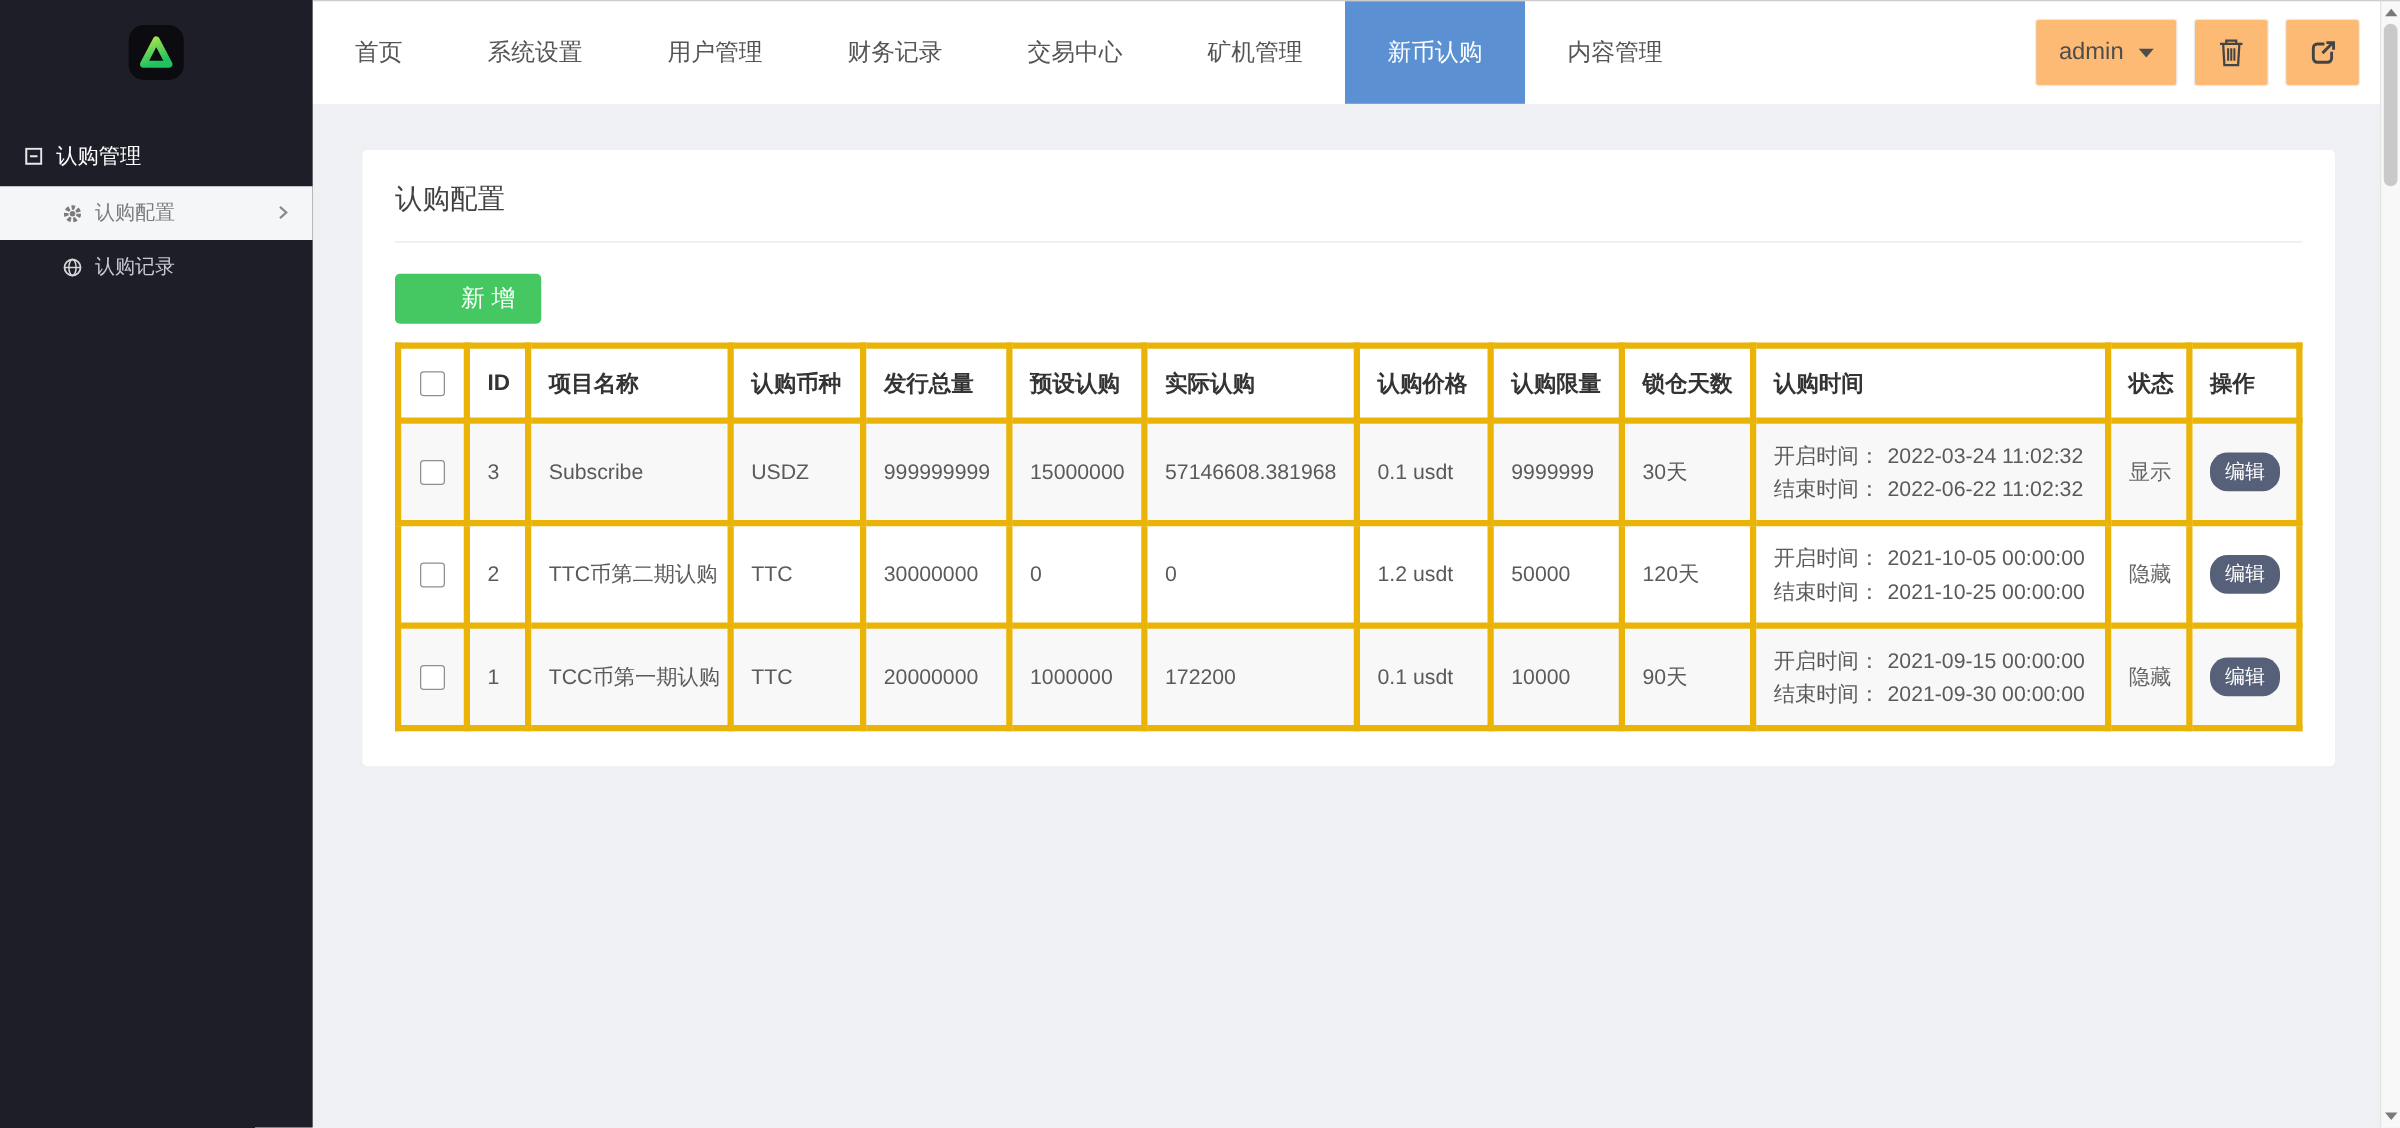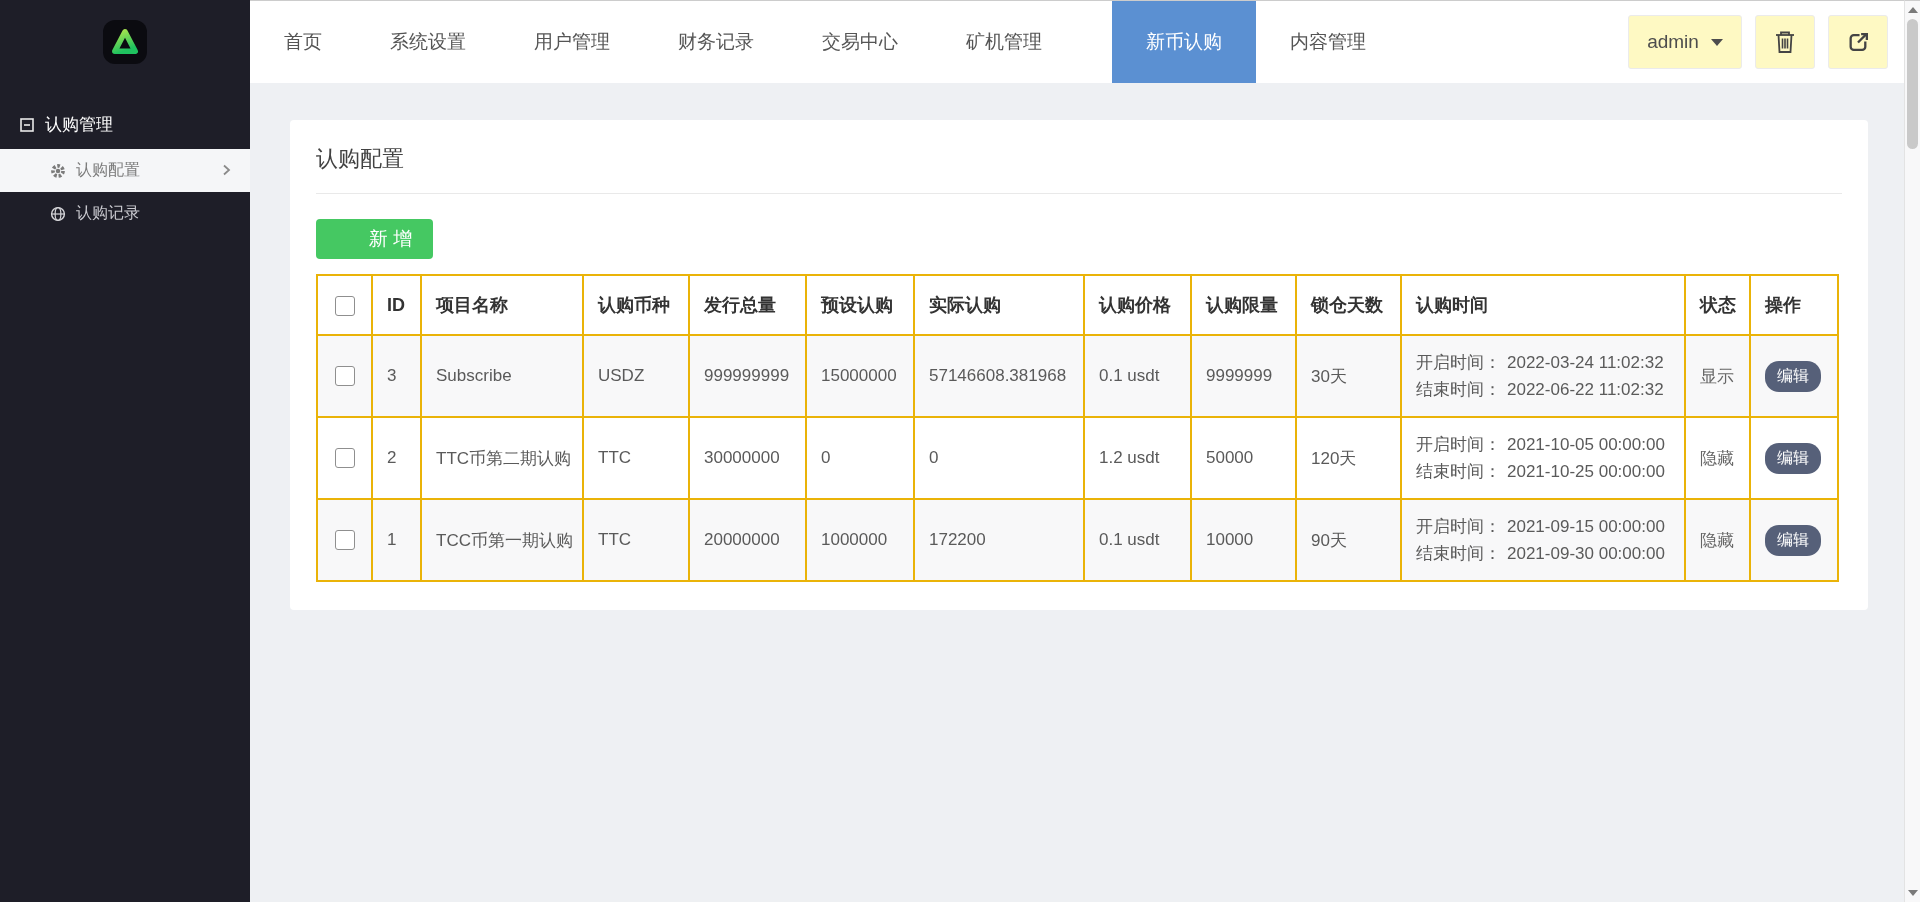--- a/index.html
+++ b/index.html
@@ -16,40 +16,40 @@
   .side-item { height:43px; display:flex; align-items:center; gap:10px; color:#c9c9cf;
     font-size:16px; padding-left:50px; position:relative; cursor:pointer; }
   .side-item.active { background:#f5f6f8; color:#7b7b7b; }
   .side-item .chev { position:absolute; right:16px; top:13px; }
 
   
   .topnav { position:fixed; left:250px; top:0; width:1654px; height:83px; background:#ffffff;
     display:flex; align-items:stretch; border-top:1px solid #cccccc; z-index:4; }
   .nav-item { padding:0 34px; display:flex; align-items:center; font-size:19px; color:#555;
     cursor:pointer; white-space:nowrap; }
-  .nav-item.active { background:#5b90d2; color:#ffffff;margin-left:36px; }
+  .nav-item.active { background:#5b90d2; color:#ffffff; }
   .nav-right { margin-left:auto; display:flex; align-items:center; gap:13px; padding-right:16px; }
-  .tool-btn { height:54px; background:#fef9c3; border:1px solid #ebebeb; border-radius:3px;
+  .tool-btn { height:54px; background:#fdba74; border:1px solid #ebebeb; border-radius:3px;
     display:flex; align-items:center; justify-content:center; color:#4a4a4a; cursor:pointer; }
   .admin-btn { width:114px; font-size:19px; gap:12px; color:#4d4d4d; }
   .icon-btn { width:60px; }
   .caret-down { width:0; height:0; border-left:6px solid transparent; border-right:6px solid transparent;
     border-top:7px solid #4d4d4d; }
 
   
   .page { position:fixed; left:250px; top:83px; width:1654px; height:819px; background:#eef0f3; }
   .card { position:absolute; left:40px; top:37px; width:1578px; background:#ffffff;
     border-radius:4px; padding:24px 26px 28px; }
   .card-title { font-size:22px; color:#424242; }
   .divider { height:1px; background:#e9e9e9; margin-top:19px; }
   .add-btn { margin-top:25px; width:117px; height:40px; background:#45c862; color:#fff; font-size:19px;
     border:none; border-radius:4px; display:flex; align-items:center; justify-content:center; cursor:pointer;padding-left:32px; }
 
   table { border-collapse:collapse; table-layout:fixed; width:1521px; margin-top:15px; }
-  th, td { border:2px solid #eab308; overflow:hidden; }
+  th, td { border:5px solid #eab308; overflow:hidden; }
   thead th { height:60px; font-size:18px; color:#333; text-align:left; padding-left:14px;
     font-weight:bold; background:#fff; }
   tbody td { height:82px; font-size:17px; color:#5a5a5a; padding-left:14px; background:#fff; }
   tbody tr:nth-child(odd) td { background:#f8f8f9; }
   .col-check { text-align:center !important; padding-left:0 !important; }
   .checkbox { display:inline-block; width:20px; height:20px; border:1px solid #8f8f8f;
     border-radius:3px; background:#fff; cursor:pointer; vertical-align:middle; }
   .time-line { display:flex; gap:6px; line-height:27px; white-space:nowrap; }
   .status-text { color:#666; }
   .edit-btn { width:56px; height:31px; background:#566079; color:#fff; border:none; border-radius:14px;

